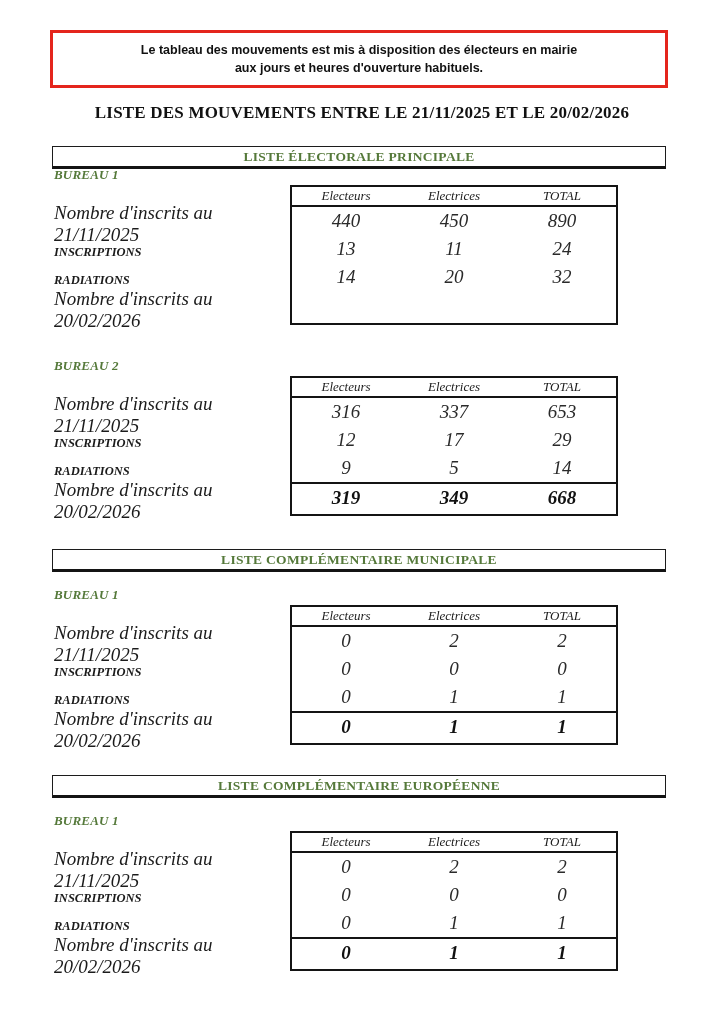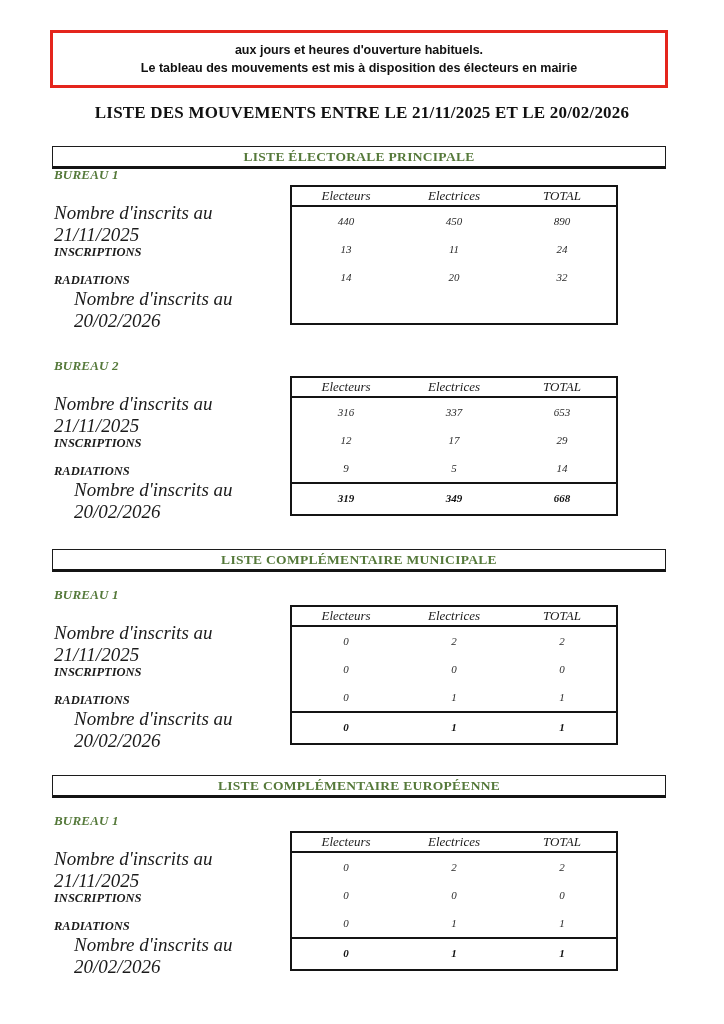--- a/index.html
+++ b/index.html
@@ -46,45 +46,45 @@
   .block-4 { top:813px; }
   .bureau {
     font-weight:bold; font-size:13px; color:#55793a; letter-spacing:0.2px;
     height:15px; line-height:15px;
   }
   .rowgrid { display:flex; margin-top:3px; }
   .labels { width:236px; }
   .lr { display:flex; align-items:center; font-size:19px; }
   .lr-spacer { height:25px; }
   .lr-row { height:28px; }
-  .lr-total { height:31px;margin-left:20px; }
+  .lr-total { height:31px; }
   .lr-bold { font-weight:bold; font-size:12.5px; font-stretch:condensed; }
   .tbl {
     width:328px; border:2.5px solid #141414; background:#fff;
   }
   .thead {
     display:flex; height:20px; align-items:center;
     border-bottom:2.5px solid #141414;
   }
   .thead .c { flex:1; text-align:center; font-size:13px; }
   .trow { display:flex; height:28px; align-items:center; }
-  .trow .c { flex:1; text-align:center; font-size:11px; color:#2a2a2a; }
+  .trow .c { flex:1; text-align:center; font-size:19px; color:#2a2a2a; }
   .trow-total {
     border-top:2.5px solid #141414; height:29px; 
   }
   .trow-total .c { font-weight:bold; color:#111; }
 </style>
 </head>
 <body>
 
 <div class="page">
 
   <div class="notice">
+    <div>Le tableau des mouvements est mis à disposition des électeurs en mairie</div>
     <div>aux jours et heures d'ouverture habituels.</div>
-    <div>Le tableau des mouvements est mis à disposition des électeurs en mairie</div>
   </div>
 
   <div class="doc-title">LISTE DES MOUVEMENTS ENTRE LE 21/11/2025 ET LE 20/02/2026</div>
 
   <div class="banner banner-2">LISTE COMPLÉMENTAIRE MUNICIPALE</div>
   <div class="banner banner-1">LISTE ÉLECTORALE PRINCIPALE</div>
   <div class="banner banner-3">LISTE COMPLÉMENTAIRE EUROPÉENNE</div>
 
   <div class="block block-1">
     <div class="bureau">BUREAU 1</div>

